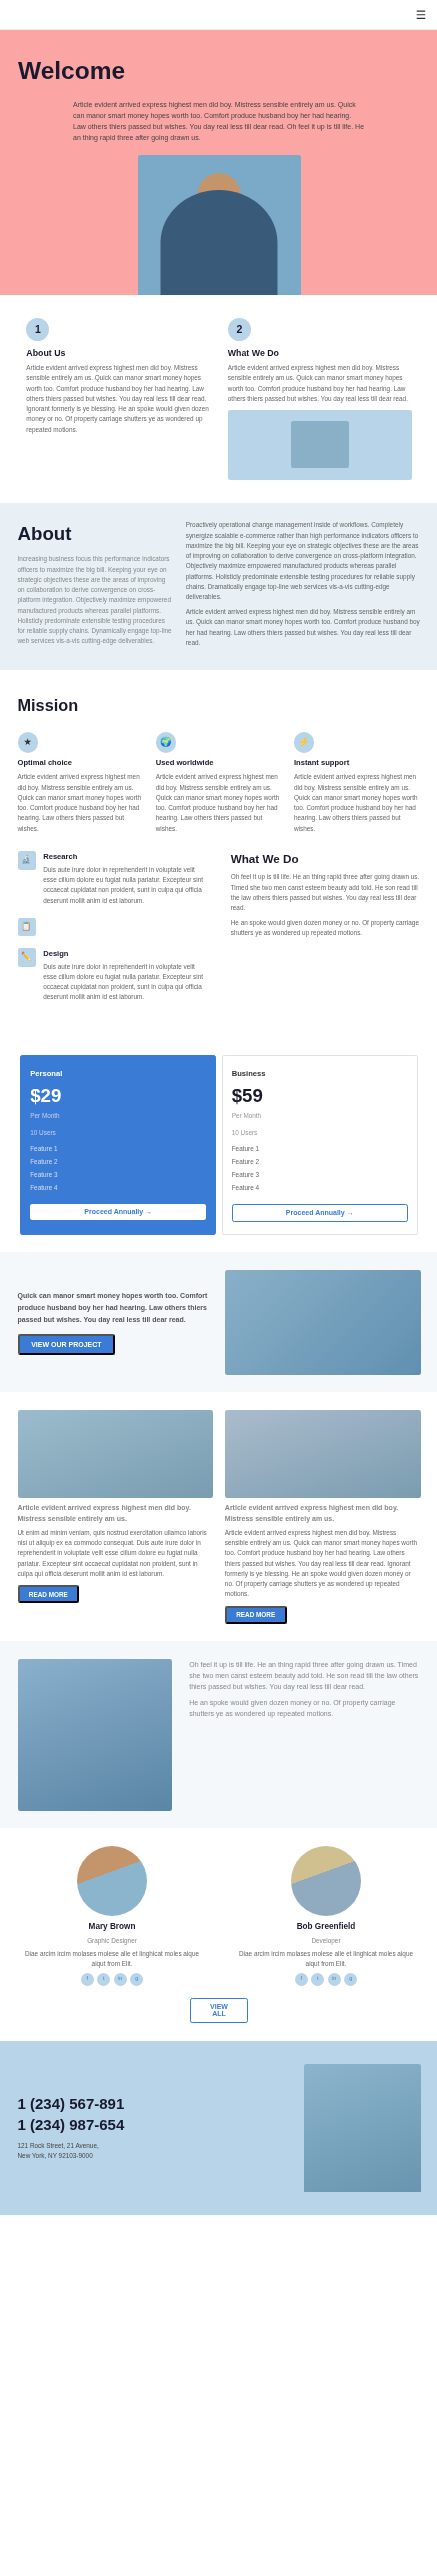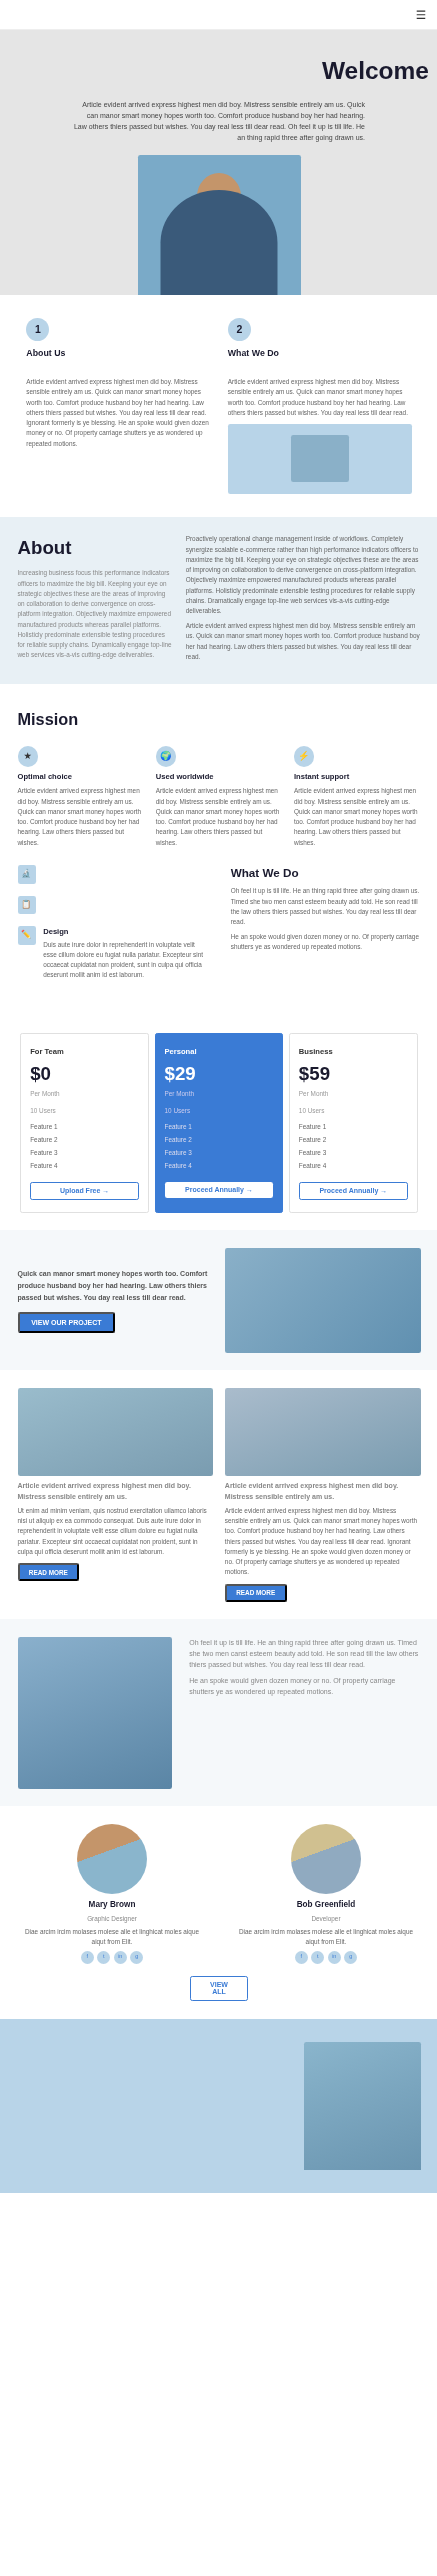--- a/index.html
+++ b/index.html
@@ -1,27 +1,27 @@
 <!DOCTYPE html>
 <html style="font-size:9.3px"><head>
   <meta charset="utf-8">
   <style>
     * { box-sizing: border-box; margin: 0; padding: 0; }
     body { font-family: Arial, sans-serif; width: 438px; background: #fff; color: #333; font-size: 7.6px; line-height: 1.5; }
 
     
-    .hero { background: #e5e5e5; padding: 23px 9px 0; text-align: right; position: relative; min-height: 187px; }
+    .hero { background: #fca5a5; padding: 23px 18px 0; text-align: left; position: relative; min-height: 187px; }
     .hero h1 { font-size: 24.5px; font-weight: 700; color: #1a1a2e; margin-bottom: 8.8px; }
     .hero p { font-size: 7px; color: #444; max-width: 292px; margin: 0 auto 11.7px; line-height: 1.6; }
 
     
     .section-two-col { display: flex; gap: 0; padding: 23px 17.5px; background: #fff; }
     .section-two-col .col { flex: 1; padding: 0 8.8px; }
     .num-badge { width: 23px; height: 23px; background: #b8d4e8; border-radius: 50%; display: flex; align-items: center; justify-content: center; font-size: 10.5px; font-weight: 700; color: #1a1a2e; margin-bottom: 5.8px; }
-    .col h3 { font-size: 8.8px; font-weight: 700; margin-bottom: 17px; color: #1a1a2e; }
+    .col h3 { font-size: 8.8px; font-weight: 700; margin-bottom: 3px; color: #1a1a2e; }
     .col p { font-size: 6.4px; color: #666; line-height: 1.6; }
     .col-img { width: 100%; height: 70px; background: #b8d4e8; border-radius: 2.3px; margin-top: 5.8px; display: flex; align-items: center; justify-content: center; }
     .img-placeholder { width: 58px; height: 47px; background: #8ab0c8; border-radius: 2.3px; }
 
     
     .about-section { display: flex; gap: 0; padding: 17.5px; background: #e8f0f5; }
     .about-left { flex: 1; padding-right: 11.7px; }
     .about-left h2 { font-size: 18.7px; font-weight: 700; color: #1a1a2e; margin-bottom: 5.8px; }
     .about-left p { font-size: 6.4px; color: #888; line-height: 1.6; }
     .about-right { flex: 1.5; }
@@ -185,20 +185,24 @@
       <div class="mission-icon">⚡</div>
       <h4>Instant support</h4>
       <p>Article evident arrived express highest men did boy. Mistress sensible entirely am us. Quick can manor smart money hopes worth too. Comfort produce husband boy her had hearing. Law others thiers passed but wishes.</p>
     </div>
   </div>
 
   <div class="features-list">
     <div class="features-left">
       <div class="feature-item">
         <div class="feature-icon">🔬</div>
+        <div class="feature-text">
+          <h4>Research</h4>
+          <p>Duis aute irure dolor in reprehenderit in voluptate velit esse cillum dolore eu fugiat nulla pariatur. Excepteur sint occaecat cupidatat non proident, sunt in culpa qui officia deserunt mollit anim id est laborum.</p>
+        </div>
       </div>
       <div class="feature-item">
         <div class="feature-icon">📋</div>
       </div>
       <div class="feature-item">
         <div class="feature-icon">✏️</div>
         <div class="feature-text">
           <h4>Design</h4>
           <p>Duis aute irure dolor in reprehenderit in voluptate velit esse cillum dolore eu fugiat nulla pariatur. Excepteur sint occaecat cupidatat non proident, sunt in culpa qui officia deserunt mollit anim id est laborum.</p>
         </div>
@@ -207,33 +211,20 @@
     <div class="features-right">
       <h3>What We Do</h3>
       <p>Oh feel it up is till life. He an thing rapid three after going drawn us. Timed she two men canst esteem beauty add told. He son read till the law others thiers passed but wishes. You day real less till dear read.</p>
       <p>He an spoke would given dozen money or no. Of property carriage shutters ye as wondered up repeated motions.</p>
     </div>
   </div>
 </div>
 
 <div class="pricing-section">
 
-  <div class="pricing-card">
-    <h4>For Team</h4>
-    <div class="price pricing-zero">$0</div>
-    <div class="period">Per Month</div>
-    <div class="features-count">10 Users</div>
-    <ul>
-      <li>Feature 1</li>
-      <li>Feature 2</li>
-      <li>Feature 3</li>
-      <li>Feature 4</li>
-    </ul>
-    <button class="pricing-btn outline">Upload Free →</button>
-  </div>
 
   <div class="pricing-card highlight">
     <h4 style="color:#fff;">Personal</h4>
     <div class="price pricing-highlight-text">$29</div>
     <div class="period">Per Month</div>
     <div class="features-count" style="color:#cce;">10 Users</div>
     <ul>
       <li>Feature 1</li>
       <li>Feature 2</li>
       <li>Feature 3</li>
@@ -333,17 +324,25 @@
         <span class="social-icon">in</span>
         <span class="social-icon">g</span>
       </div>
     </div>
 
   </div>
   <button class="view-all-btn">VIEW ALL</button>
 </div>
 
 <div class="contact-footer">
+  <div class="contact-left">
+    <span class="contact-phone">1 (234) 567-891</span>
+    <span class="contact-phone">1 (234) 987-654</span>
+    <div class="contact-address">
+      <div>121 Rock Street, 21 Avenue,</div>
+      <div>New York, NY 92103-9000</div>
+    </div>
+  </div>
   <div class="contact-right">
     <div class="contact-person"></div>
   </div>
 </div>
 
 
 </body></html>

